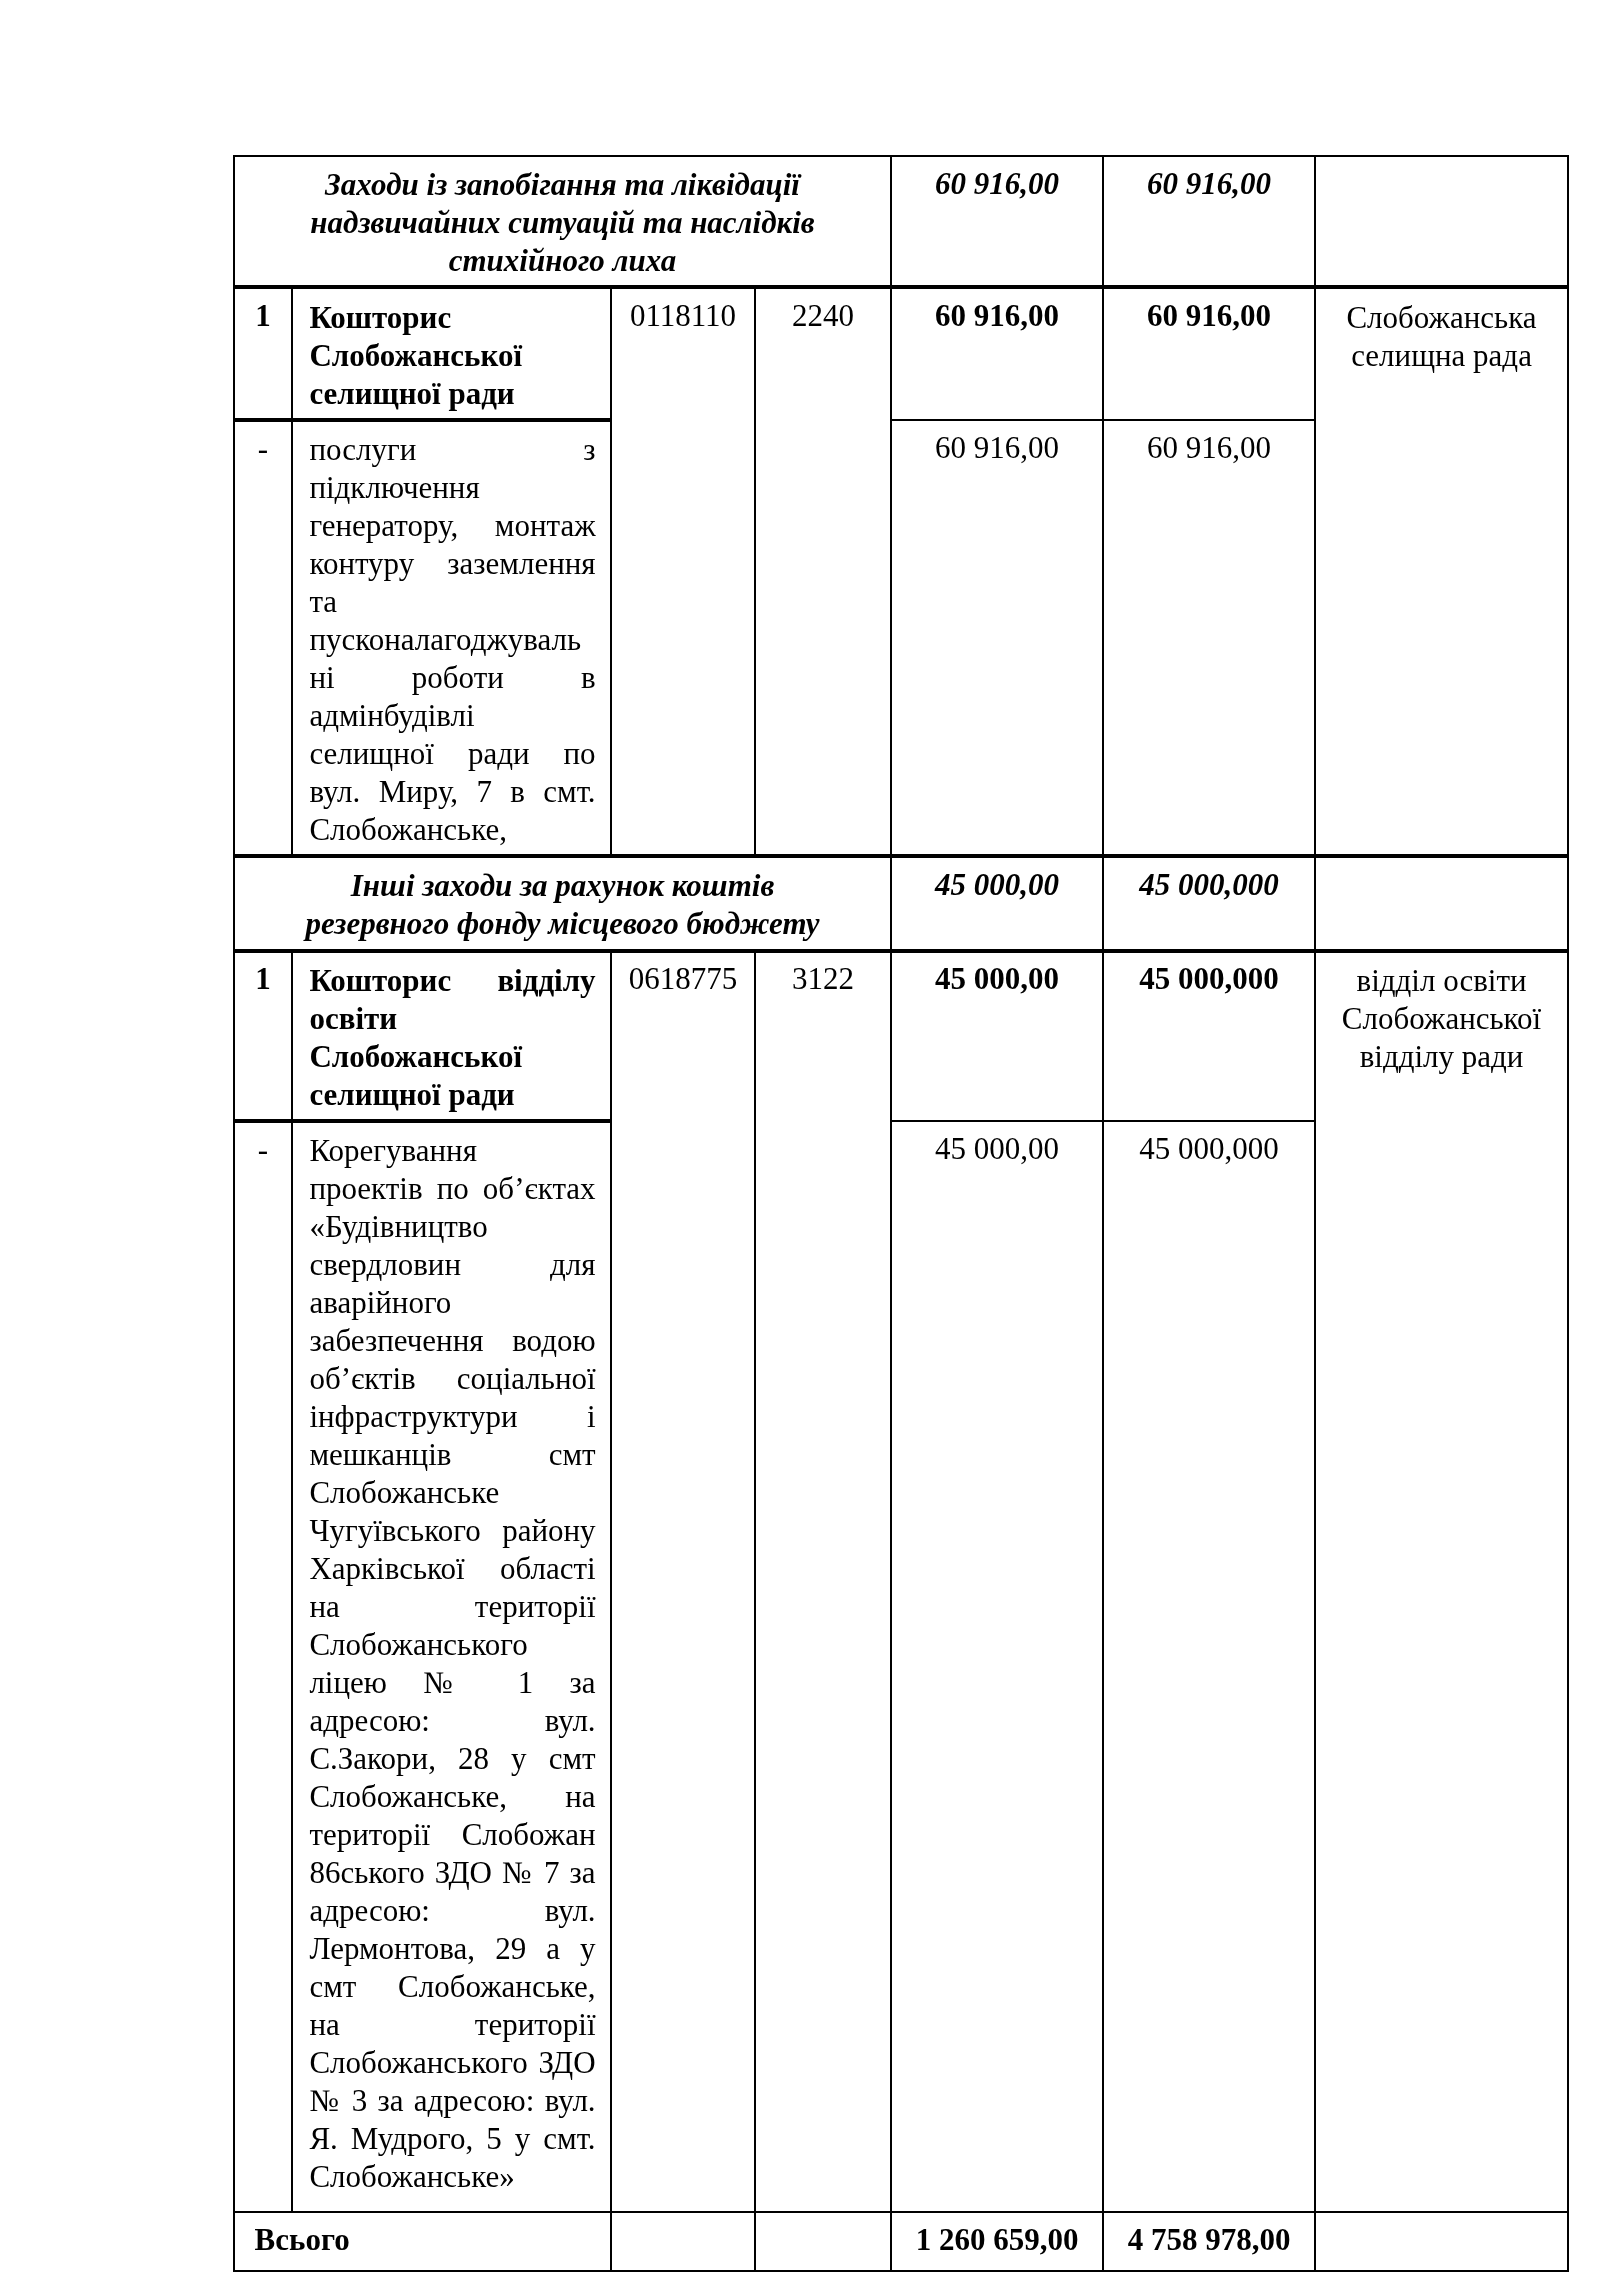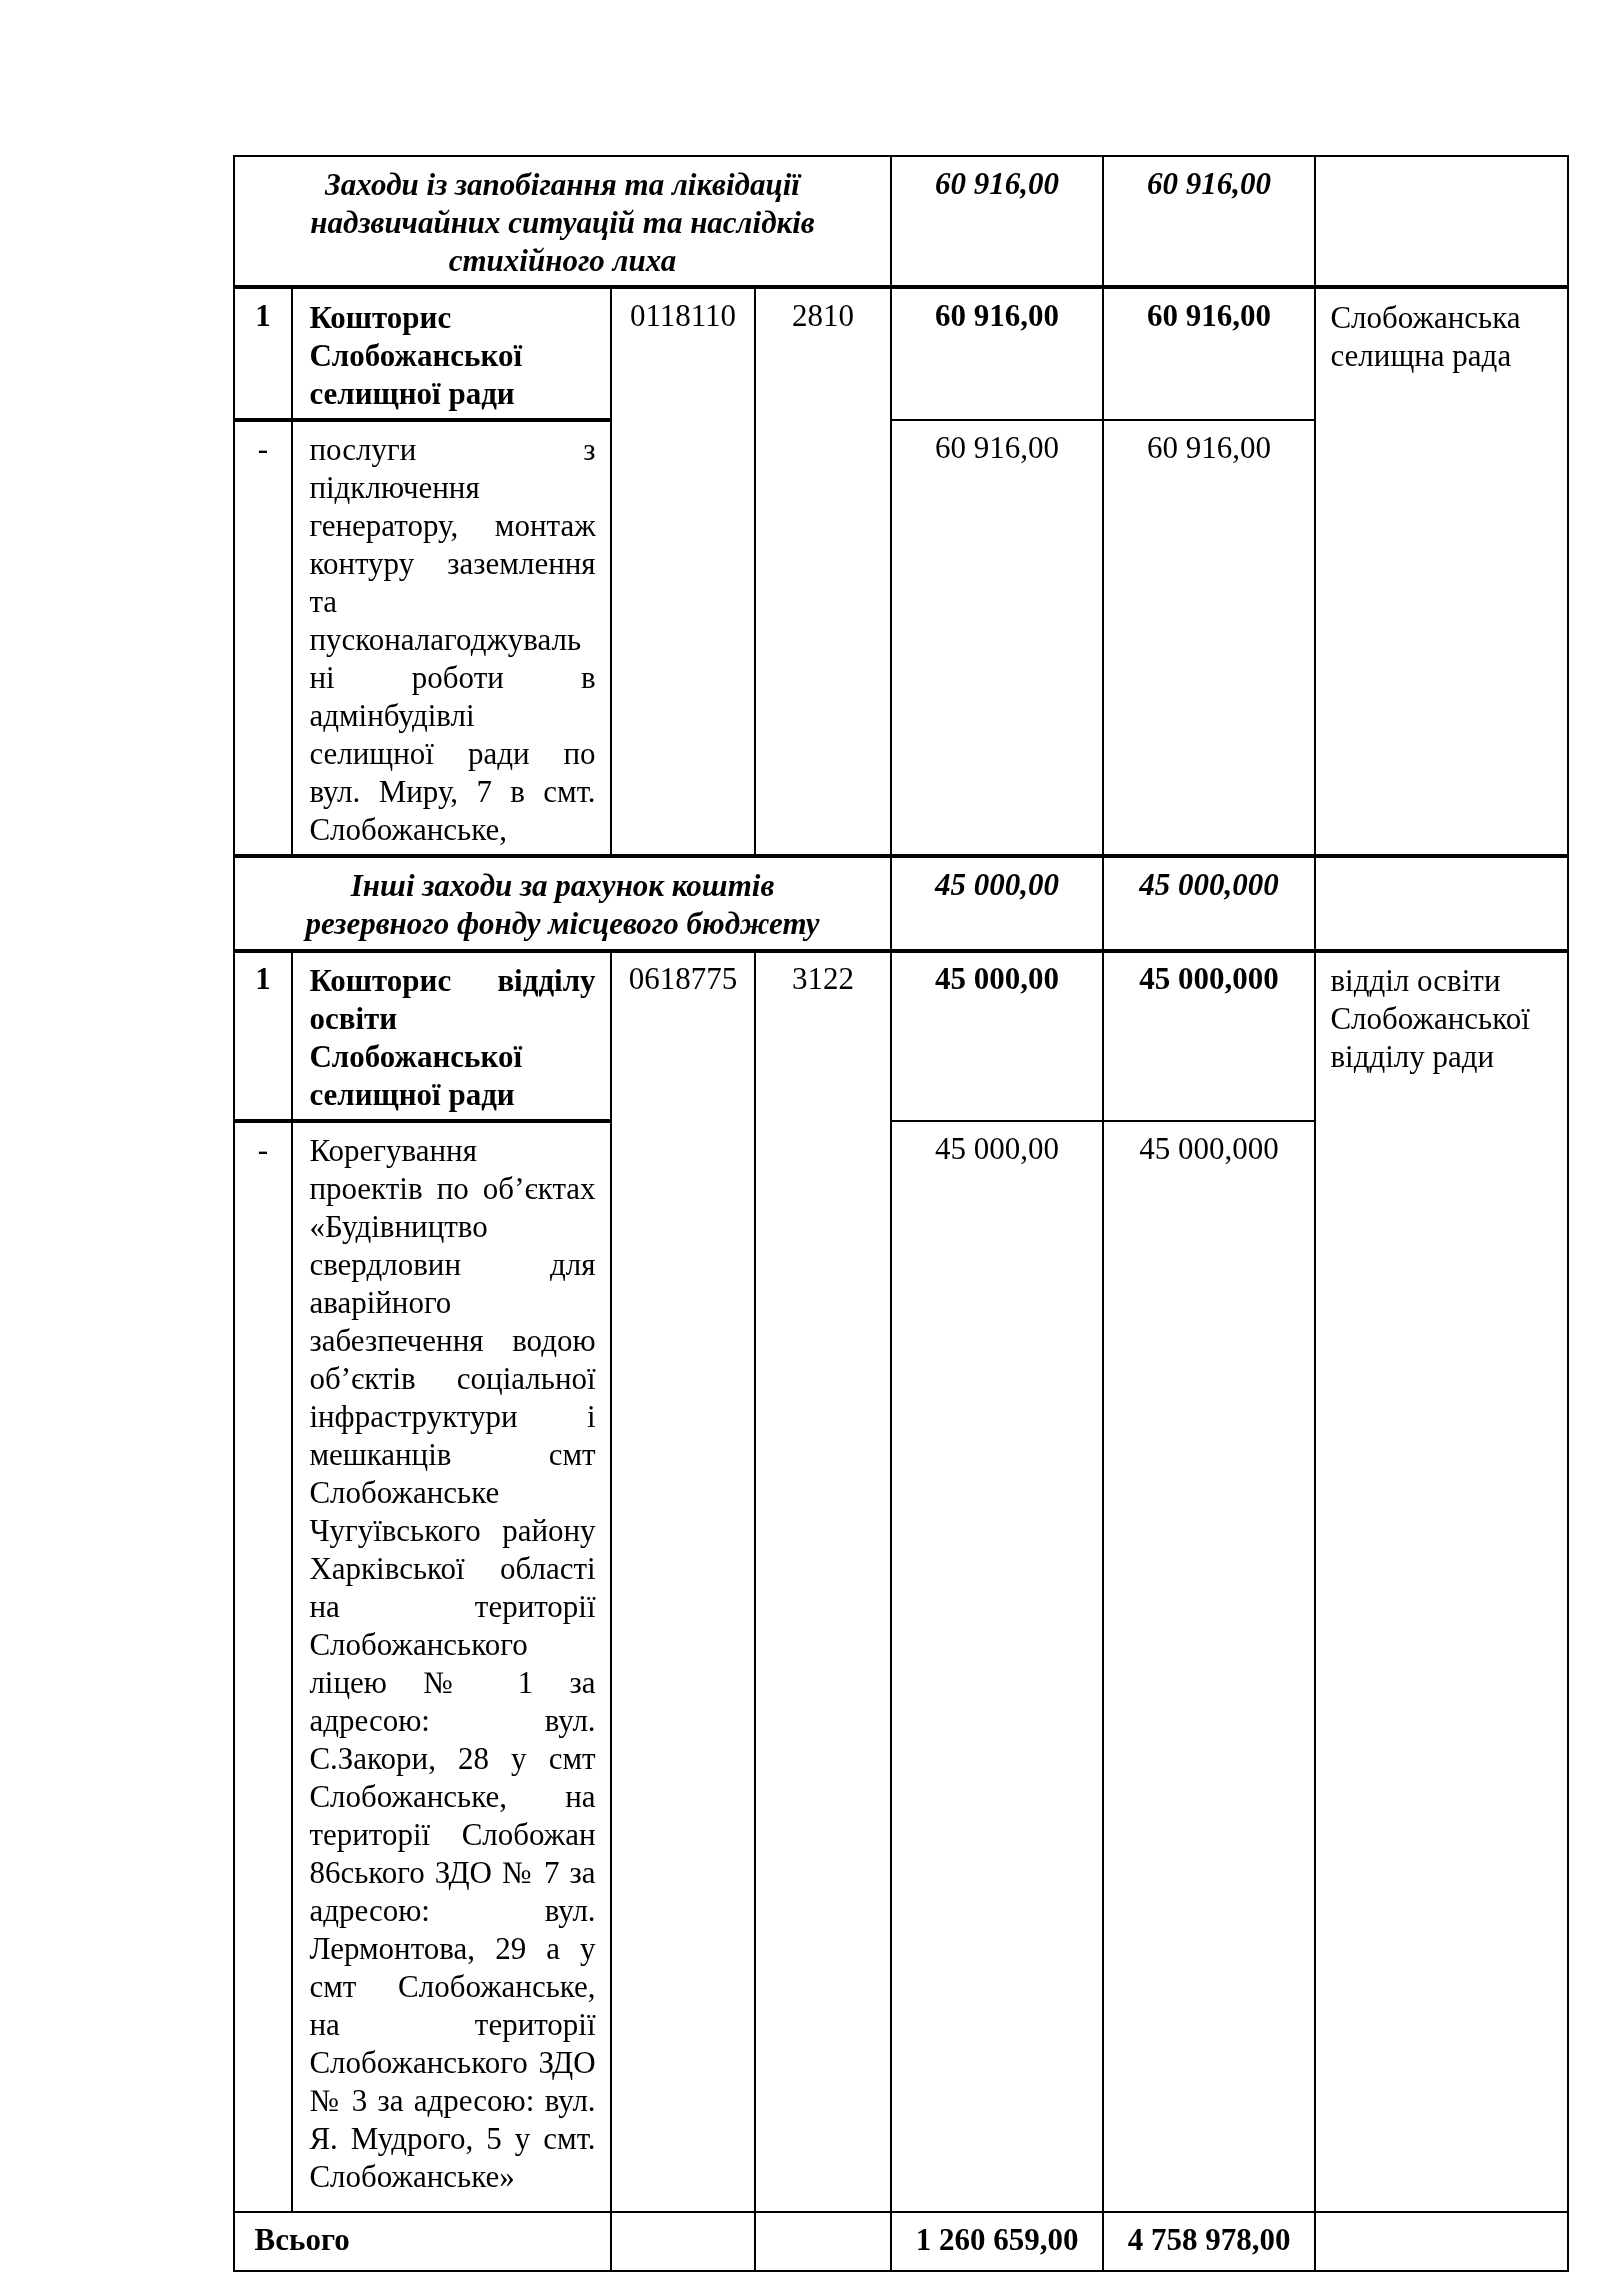--- a/index.html
+++ b/index.html
@@ -66,21 +66,21 @@
   .name-bold { font-weight: bold; }
   .code-cell {
     font-weight: normal;
     text-align: center;
   }
   .amt-cell {
     text-align: center;
   }
   .amt-bold { font-weight: bold; }
   .exec-cell {
-    text-align: left;
+    text-align: center;
     overflow-wrap: anywhere;
     padding: 9.2px 14.4px 5.2px 14.4px;
   }
   .total-label {
     font-weight: bold;
     text-align: left;
     padding-left: 19.6px;
   }
   .bb-thick { border-bottom-width: 4.6px; }
 
@@ -112,21 +112,21 @@
       <td colspan="4" class="sect-title bb-thick">Заходи із запобігання та ліквідації надзвичайних ситуацій та наслідків стихійного лиха</td>
       <td class="sect-amt bb-thick">60 916,00</td>
       <td class="sect-amt bb-thick">60 916,00</td>
       <td class="bb-thick"></td>
     </tr>
 
     <tr class="r-b">
       <td class="num-cell bb-thick">1</td>
       <td class="name-cell name-bold bb-thick">Кошторис Слобожанської селищної ради</td>
       <td rowspan="2" class="code-cell bb-thick">0118110</td>
-      <td rowspan="2" class="code-cell bb-thick">2810</td>
+      <td rowspan="2" class="code-cell bb-thick">2240</td>
       <td class="amt-cell amt-bold">60 916,00</td>
       <td class="amt-cell amt-bold">60 916,00</td>
       <td rowspan="2" class="exec-cell bb-thick">Слобожанська селищна рада</td>
     </tr>
 
     <tr class="r-c">
       <td class="dash-cell bb-thick">-</td>
       <td class="name-cell bb-thick">послуги з підключення генератору, монтаж контуру заземлення та пусконалагоджувальні роботи в адмінбудівлі селищної ради по вул. Миру, 7 в смт. Слобожанське,</td>
       <td class="amt-cell bb-thick">60 916,00</td>
       <td class="amt-cell bb-thick">60 916,00</td>

